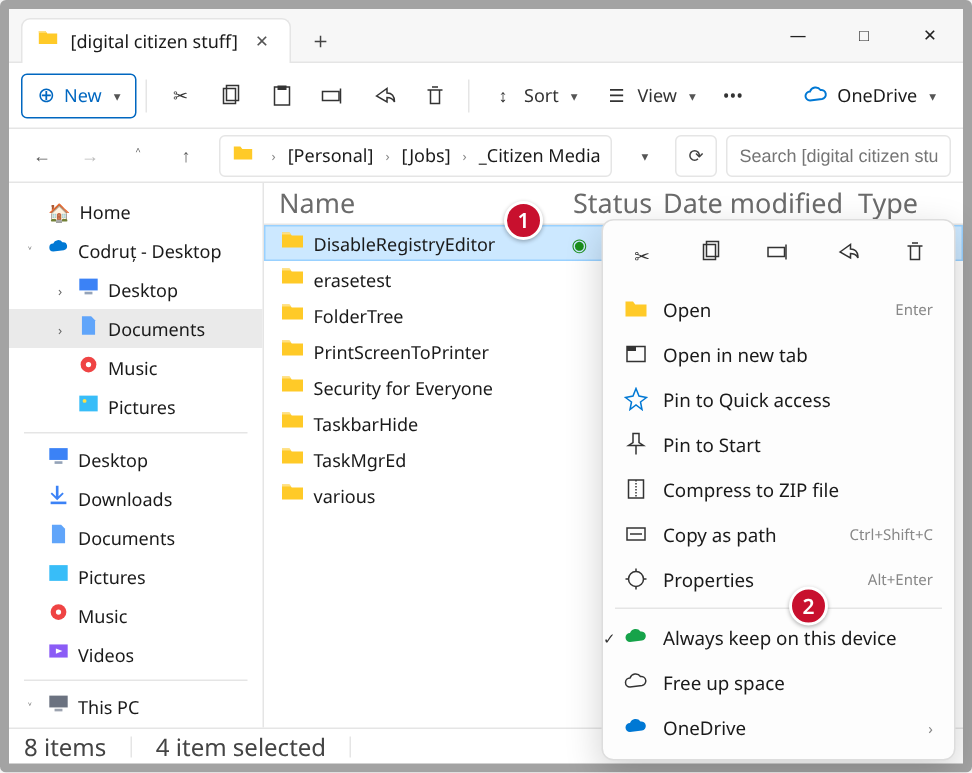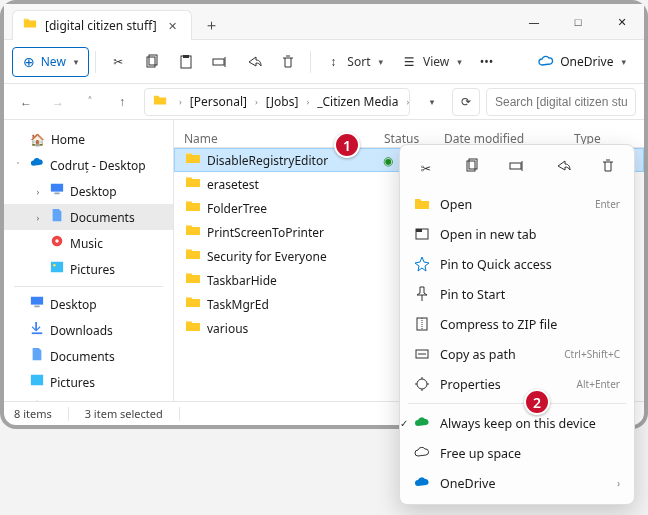--- a/index.html
+++ b/index.html
@@ -8,21 +8,21 @@
     --text-muted: #6b6b6b;
     --accent: #0067c0;
     --hover: #eaeaea;
     --selected: #cce8ff;
     --bg: #ffffff;
     --bg-alt: #f7f7f7;
     --toolbar-bg: #f9f9f9;
   }
   * { box-sizing: border-box; }
   html,body { margin:0; padding:0; width:648px; height:515px; font-family: "Segoe UI", system-ui, sans-serif; font-size:12px; color:var(--text); background:#f3f3f3; overflow:hidden; }
-  .window { width:648px; height:429px; background:var(--bg); border:4px solid #a3a3a3; border-radius:16px; display:flex; flex-direction:column; position:relative; }
+  .window { width:648px; height:515px; background:var(--bg); border:6px solid #a3a3a3; border-radius:4px; display:flex; flex-direction:column; position:relative; }
   
   .titlebar { height:36px; display:flex; align-items:center; background:var(--bg-alt); border-bottom:1px solid var(--border); }
   .tab { height:30px; margin:6px 0 0 8px; padding:0 10px; background:var(--bg); border:1px solid var(--border); border-bottom:none; border-radius:6px 6px 0 0; display:flex; align-items:center; gap:8px; min-width:170px; }
   .tab .lbl { flex:1; white-space:nowrap; overflow:hidden; text-overflow:ellipsis; }
   .tab-close { width:16px; height:16px; display:flex; align-items:center; justify-content:center; color:#555; font-size:11px; }
   .newtab { width:28px; height:28px; margin:6px 0 0 6px; display:flex; align-items:center; justify-content:center; color:#444; font-size:15px; border-radius:4px; }
   .win-controls { margin-left:auto; display:flex; }
   .win-btn { width:44px; height:36px; display:flex; align-items:center; justify-content:center; color:#222; font-size:11px; }
   
   .toolbar { height:44px; display:flex; align-items:center; padding:0 8px; gap:2px; border-bottom:1px solid var(--border); }
@@ -45,34 +45,34 @@
   
   .body { flex:1; display:flex; min-height:0; }
   .sidebar { width:170px; border-right:1px solid var(--border); overflow-y:auto; padding:6px 0; }
   .side-item { height:26px; display:flex; align-items:center; gap:6px; padding:0 6px 0 8px; position:relative; }
   .side-item .exp { width:12px; font-size:9px; color:#666; text-align:center; }
   .side-item.selected { background:var(--hover); }
   .side-hr { height:1px; background:var(--border); margin:4px 10px; }
   .side-lbl { white-space:nowrap; overflow:hidden; text-overflow:ellipsis; }
   
   .content { flex:1; display:flex; flex-direction:column; min-width:0; position:relative; }
-  .cols { height:28px; display:flex; align-items:flex-end; border-bottom:1px solid var(--border); color:var(--text-muted); padding-left:10px; font-size:12px; }
+  .cols { height:28px; display:flex; align-items:center; border-bottom:1px solid var(--border); color:var(--text-muted); padding-left:10px; font-size:18px; }
   .col-name { flex:1; }
   .col-status { width:60px; }
   .col-date { width:130px; }
   .col-type { width:70px; }
   .rows { flex:1; overflow:auto; }
   .row { height:24px; display:flex; align-items:center; padding-left:10px; font-size:12px; border:1px solid transparent; }
   .row.selected { background:var(--selected); border-color:#99d1ff; }
   .row .nm { flex:1; display:flex; align-items:center; gap:6px; }
   .row .st { width:60px; color:#1a8f1a; }
   .row .dt { width:130px; color:var(--text-muted); }
   .row .tp { width:70px; color:var(--text-muted); }
   
-  .status { height:24px; border-top:1px solid var(--border); display:flex; align-items:center; gap:16px; padding:0 10px; color:#444; font-size:11px; }
+  .status { height:24px; border-top:1px solid var(--border); display:flex; align-items:center; gap:16px; padding:0 10px; color:#444; font-size:16px; }
   .status .sep { width:1px; height:14px; background:var(--border); }
   
   .ctxmenu { position:absolute; top:140px; left:395px; width:236px; background:#fdfdfd; border:1px solid #ddd; border-radius:8px; box-shadow:0 8px 24px rgba(0,0,0,0.18); padding:6px; font-size:12.5px; z-index:10; }
   .ctx-iconrow { display:flex; gap:6px; padding:2px 4px 6px 4px; justify-content:space-between; }
   .ctx-iconbtn { width:32px; height:30px; display:flex; align-items:center; justify-content:center; border-radius:4px; color:#333; }
   .ctx-item { height:30px; display:flex; align-items:center; gap:10px; padding:0 8px; border-radius:4px; position:relative; }
   .ctx-item .cic { width:16px; height:16px; display:flex; align-items:center; justify-content:center; color:#333; }
   .ctx-item .cl { flex:1; }
   .ctx-item .hint { color:#888; font-size:10px; }
   .ctx-item .sub { color:#888; font-size:10px; margin-left:auto; }
@@ -437,21 +437,21 @@
             <span class="dt"></span>
             <span class="tp">lder</span>
           </div>
         </div>
     </div>
   </div>
 
   <div class="status">
     <span>8 items</span>
     <span class="sep"></span>
-    <span>3 item selected</span>
+    <span>4 item selected</span>
     <span class="sep"></span>
   </div>
 
   <div class="ctxmenu">
     <div class="ctx-iconrow">
       <div class="ctx-iconbtn">
           <span>✂</span>
         </div>
       <div class="ctx-iconbtn">
           <span><svg viewBox="0 0 16 16" width="16" height="16">

